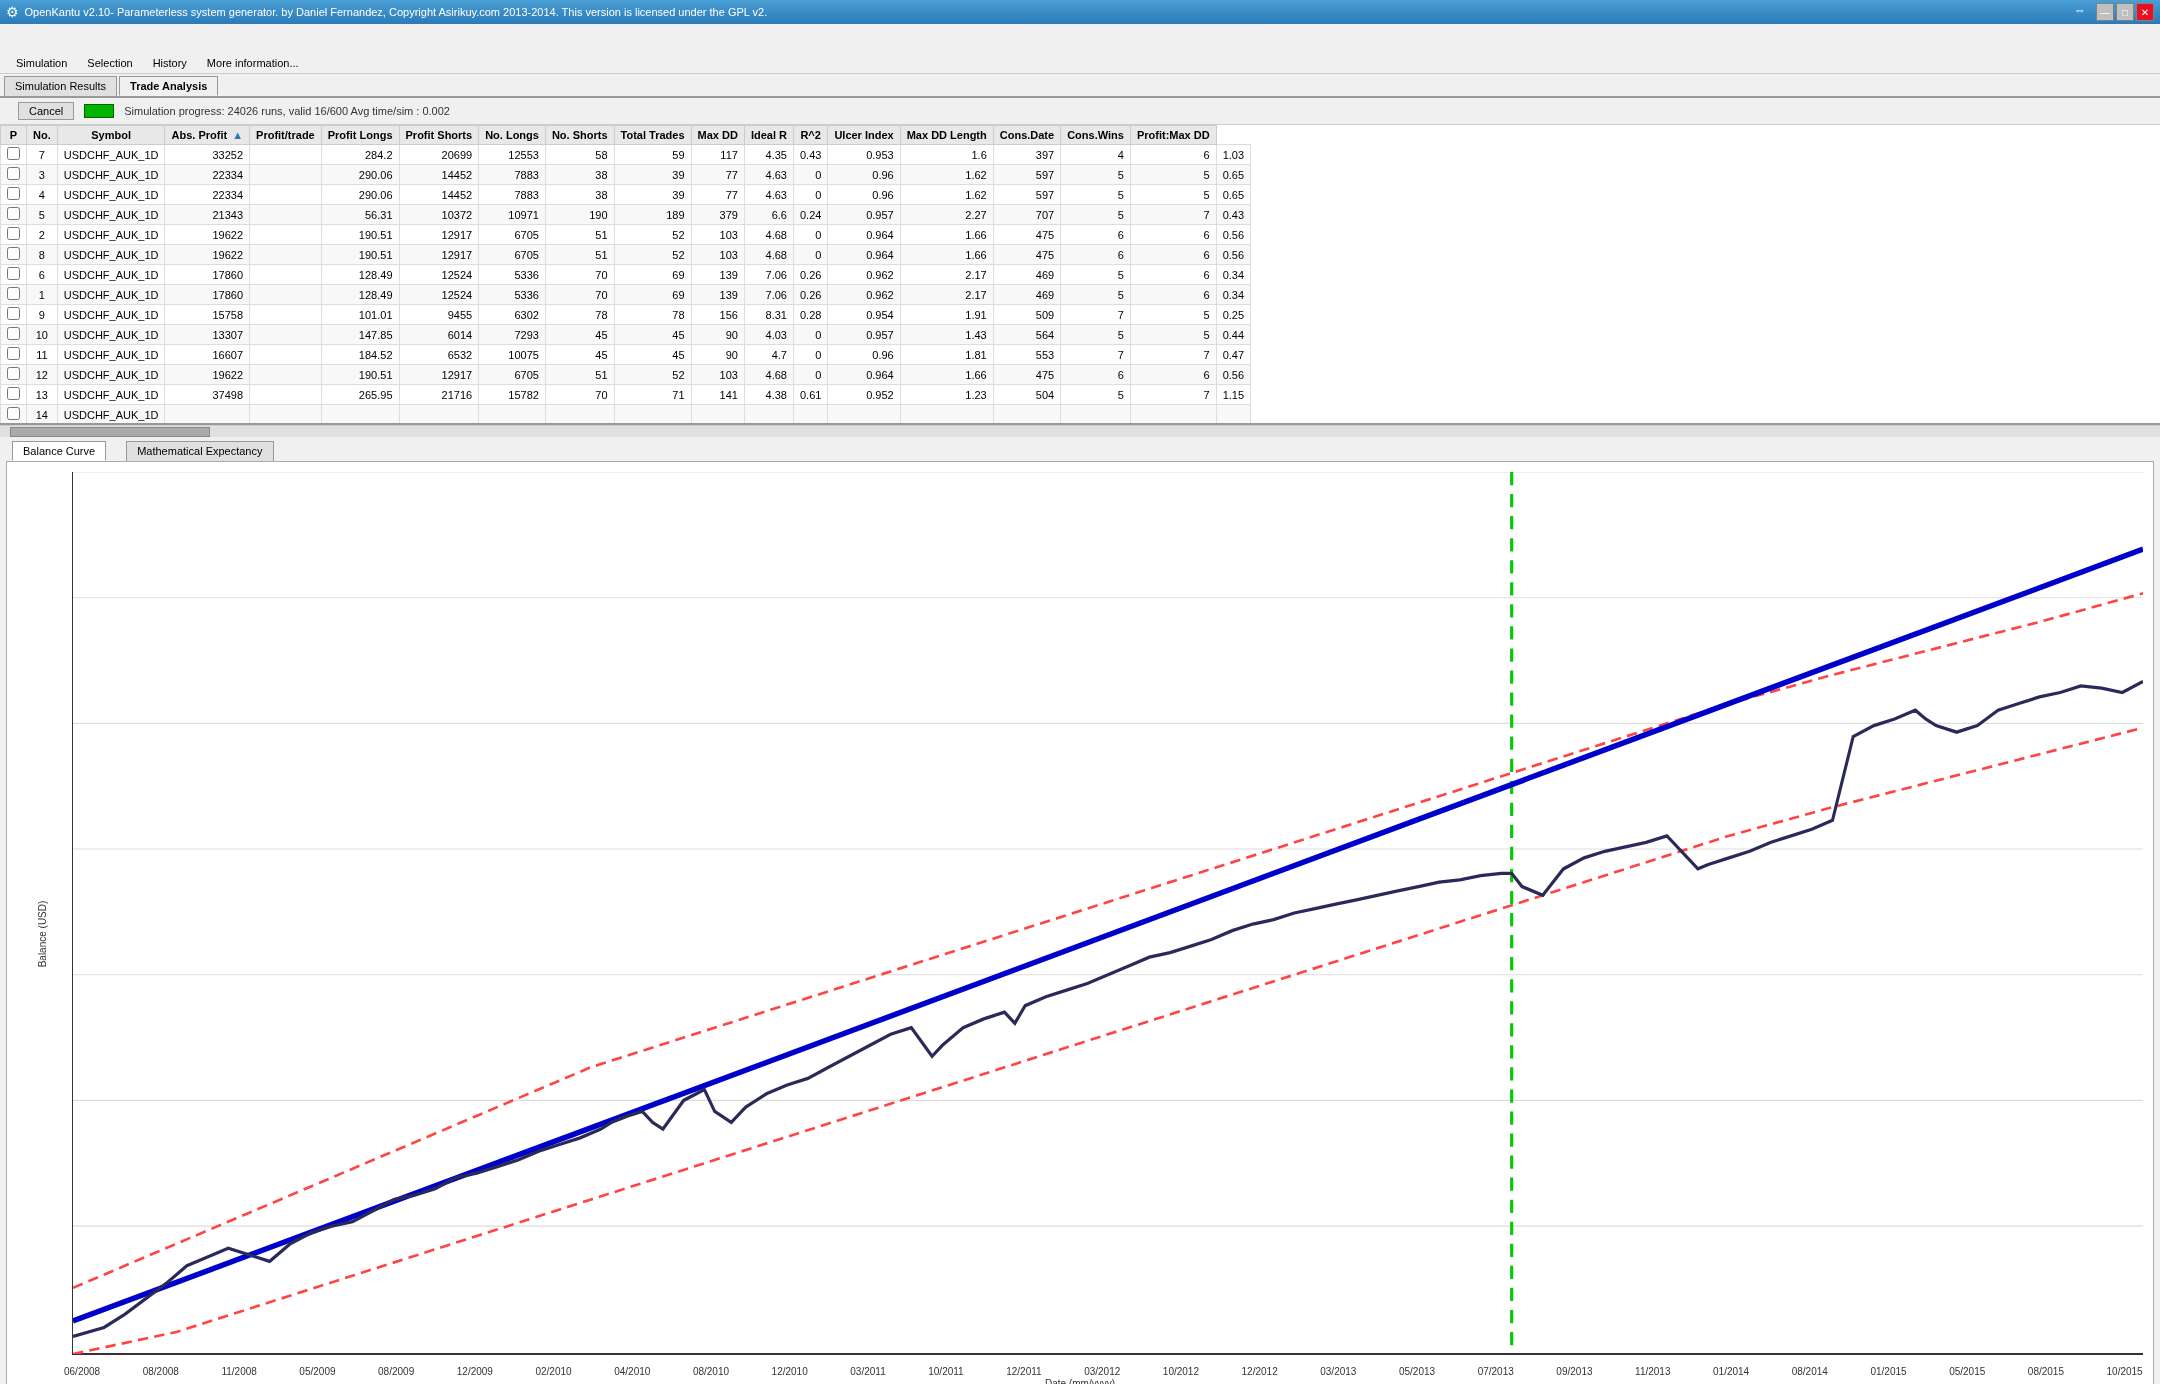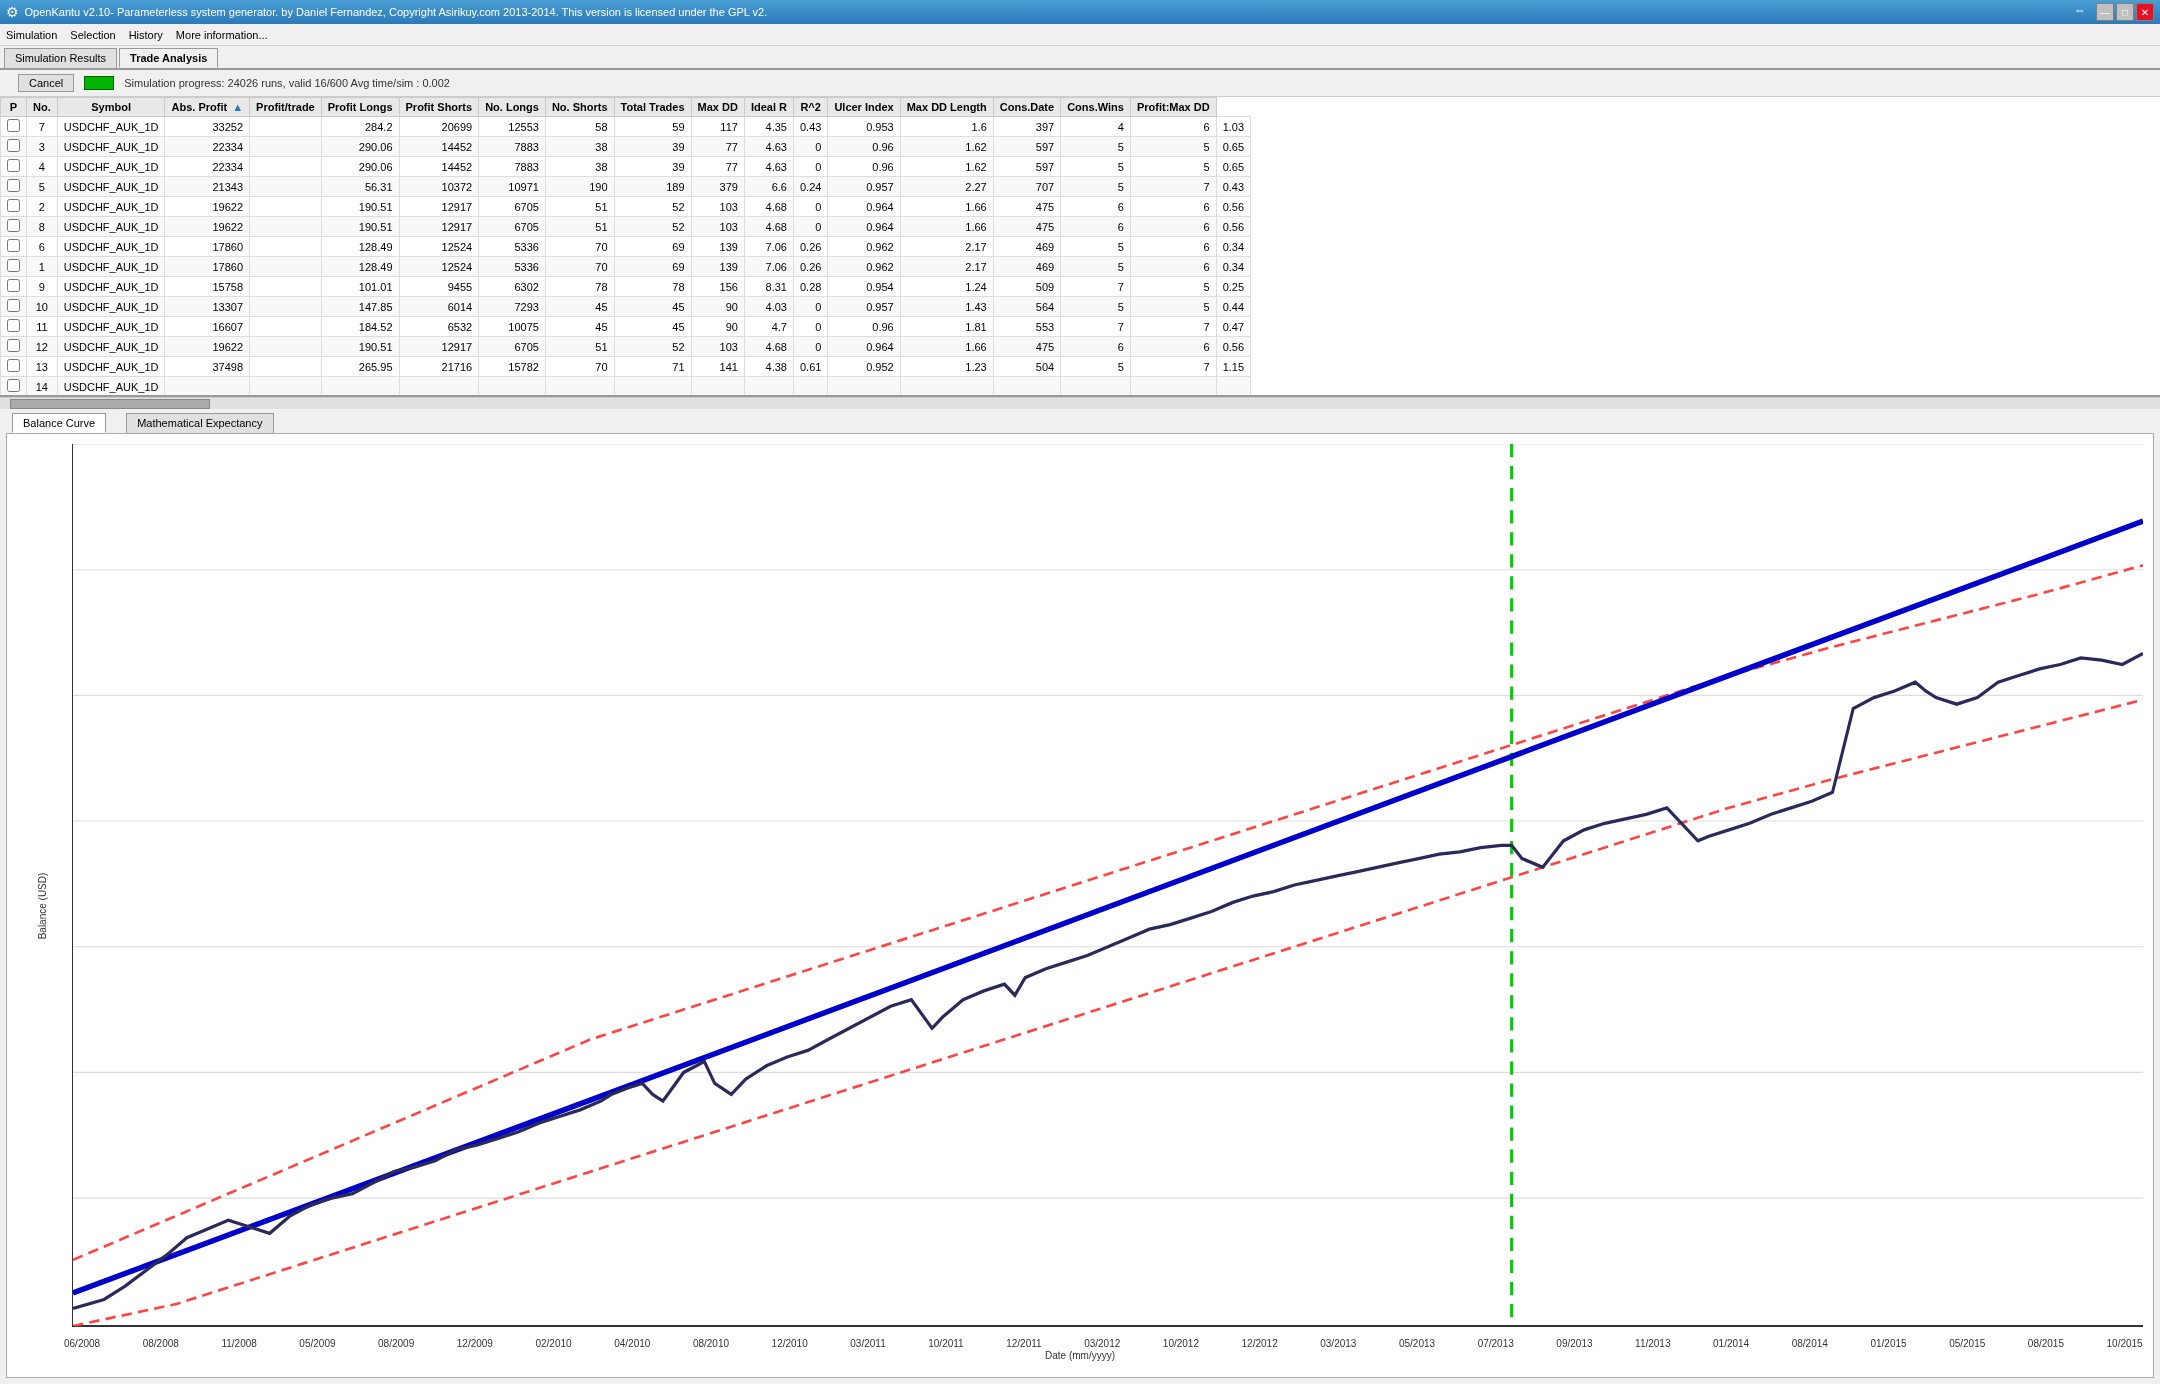--- a/index.html
+++ b/index.html
@@ -21,26 +21,27 @@
       width: 18px; height: 18px; background: #c0c0c0; border: 1px solid #808080;
       cursor: pointer; display: flex; align-items: center; justify-content: center; font-size: 10px;
     }
     .title-btn.close { background: #e81123; color: white; }
     .title-btn.maximize { background: #c0c0c0; }
     .title-btn.minimize { background: #c0c0c0; }
 
     
     .menu-bar {
       background: #f0f0f0;
-      padding: 2px 0;
-      display: flex;
-      gap: 1px;
+      padding: 2px 10px;
+      display: flex;
+      gap: 8px;
       border-bottom: 1px solid #ccc;
       height: 22px;
       align-items: center;
+      margin-top: 28px;
     }
     .menu-item {
       padding: 2px 6px;
       cursor: pointer;
       font-size: 11px;
     }
 
     
     .tab-bar {
       background: #f0f0f0;
@@ -473,21 +474,21 @@
             <td></td>
             <td>101.01</td>
             <td>9455</td>
             <td>6302</td>
             <td>78</td>
             <td>78</td>
             <td>156</td>
             <td>8.31</td>
             <td>0.28</td>
             <td>0.954</td>
-            <td>1.24</td>
+            <td>1.91</td>
             <td>509</td>
             <td>7</td>
             <td>5</td>
             <td>0.25</td>
           </tr>
           <tr>
             <td><input type="checkbox" style=""></td>
             <td>10</td>
             <td>USDCHF_AUK_1D</td>
             <td>13307</td>

